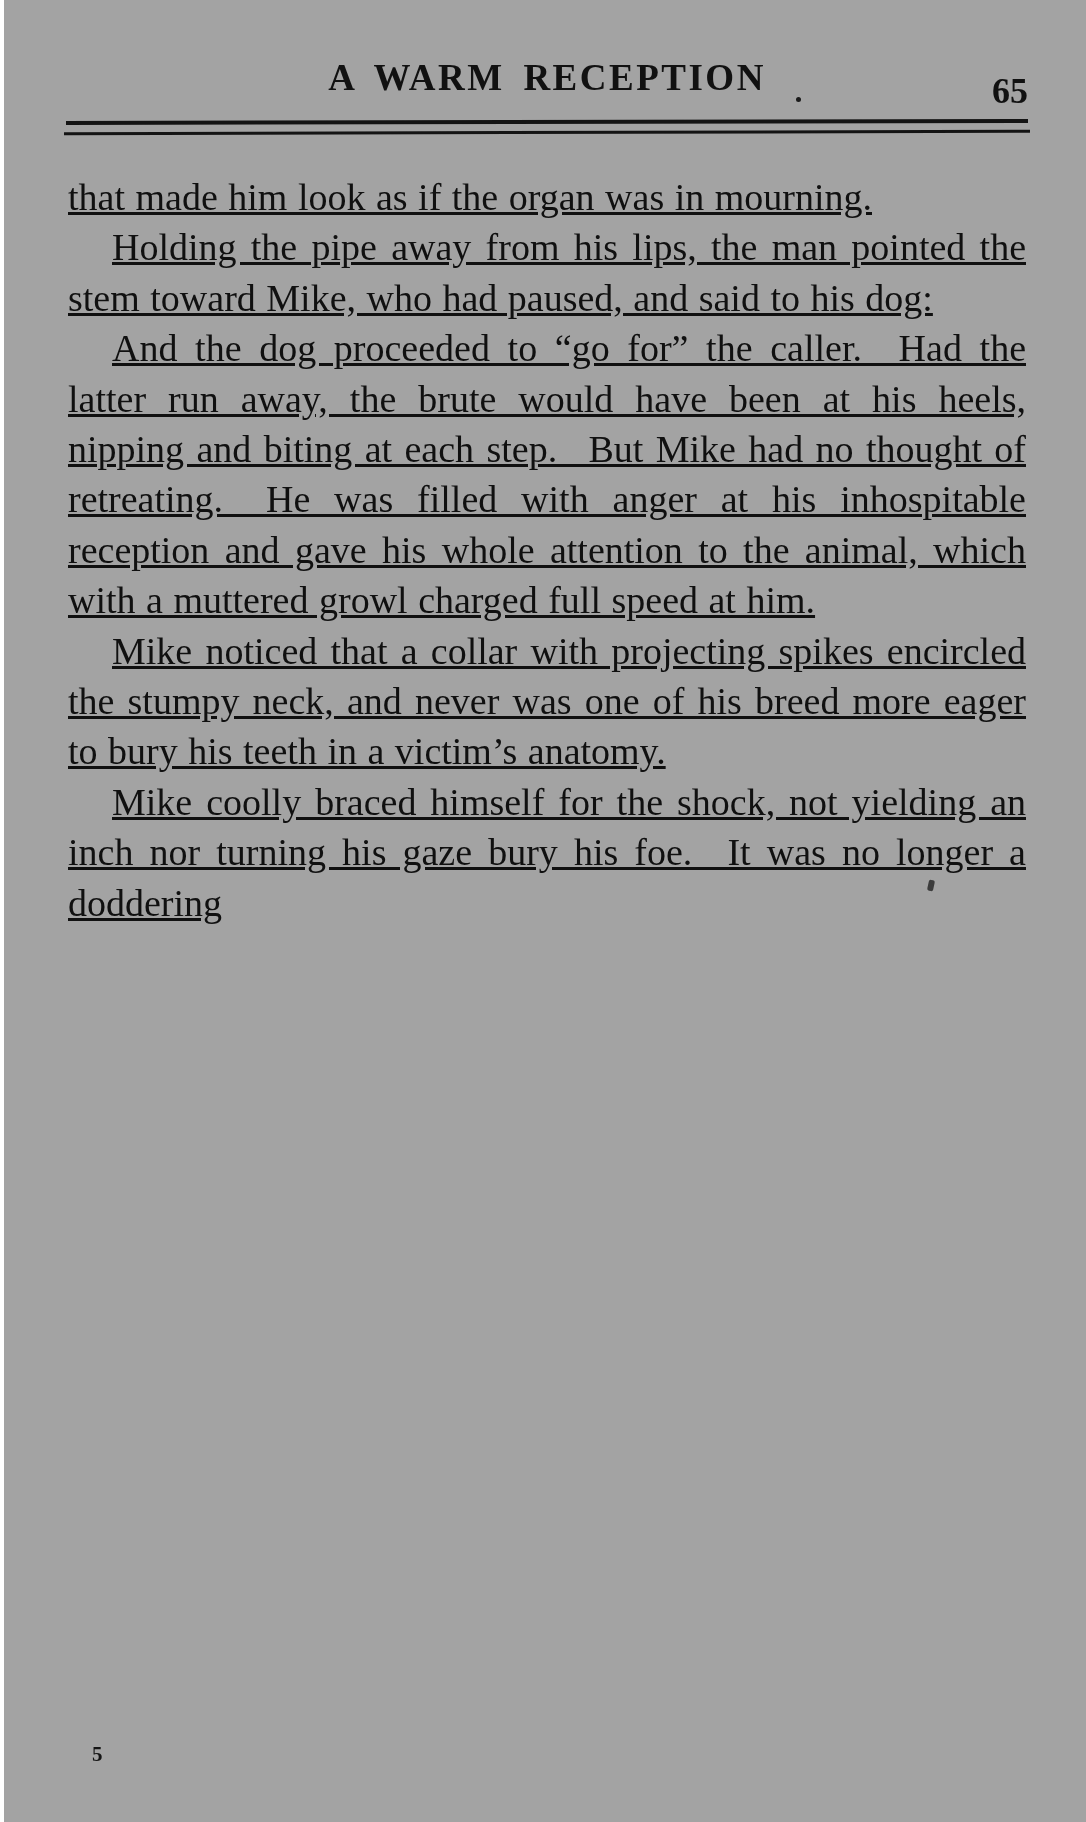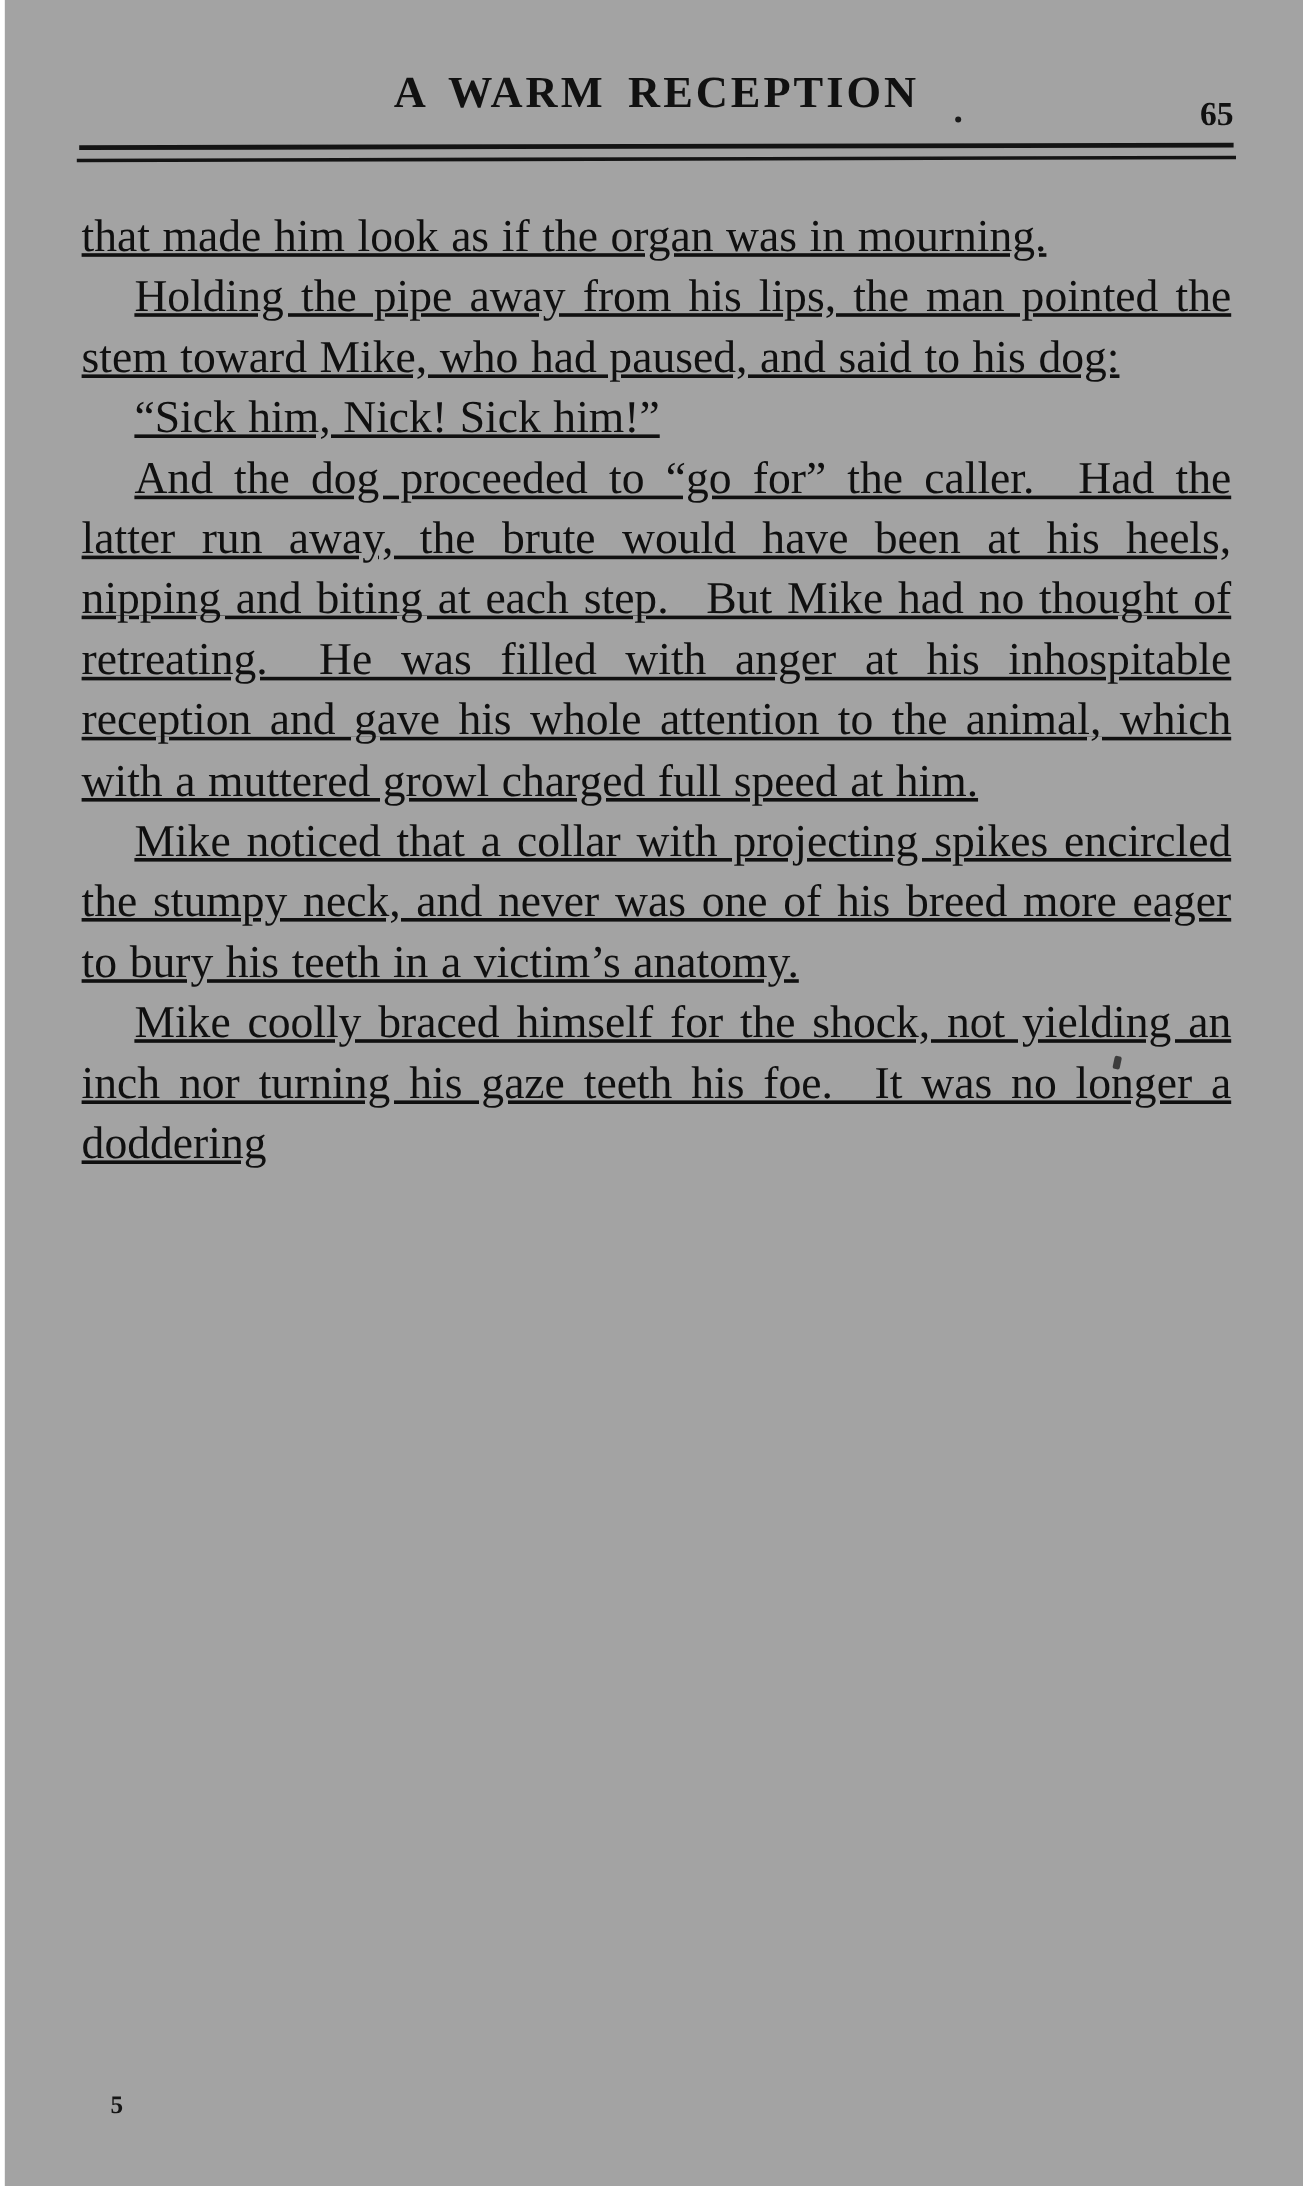--- a/index.html
+++ b/index.html
@@ -39,21 +39,21 @@
     font-weight: bold;
     letter-spacing: 2.5px;
     word-spacing: 7px;
     color: #111111;
     white-space: nowrap;
   }
   .header-page-number {
     position: absolute;
     right: 0;
     bottom: 0;
-    font-size: 28px;
+    font-size: 36px;
     font-weight: bold;
     color: #111111;
     margin-top: 32px;
   }
   .header-dot {
     position: absolute;
     left: 730px;
     bottom: 10px;
     width: 5px;
     height: 5px;
@@ -151,23 +151,22 @@
   </div>
 
   <div class="rule-wrap">
     <div class="rule-top"></div>
     <div class="rule-bottom"></div>
   </div>
 
   <div class="body-text">
     <p class="para first nostretch">that made him look as if the organ was in mourning.</p>
     <p class="para indent nostretch">Holding the pipe away from his lips, the man pointed the stem toward Mike, who had paused, and said to his dog:</p>
-    <p class="para indent nostretch">“Sick him, Nick! Sick him!”</p>
     <p class="para indent nostretch">And the dog proceeded to “go for” the caller.  Had the latter run away, the brute would have been at his heels, nipping and biting at each step.  But Mike had no thought of retreating.  He was filled with anger at his inhospitable reception and gave his whole attention to the animal, which with a muttered growl charged full speed at him.</p>
     <p class="para indent nostretch">Mike noticed that a collar with projecting spikes encircled the stumpy neck, and never was one of his breed more eager to bury his teeth in a victim’s anatomy.</p>
-    <p class="para indent nostretch">Mike coolly braced himself for the shock, not yielding an inch nor turning his gaze teeth his foe.  It was no longer a doddering</p>
+    <p class="para indent nostretch">Mike coolly braced himself for the shock, not yielding an inch nor turning his gaze bury his foe.  It was no longer a doddering</p>
   </div>
 
   <div class="speck"></div>
 
   <div class="signature">5</div>
 
 </div>
 
 </body></html>

